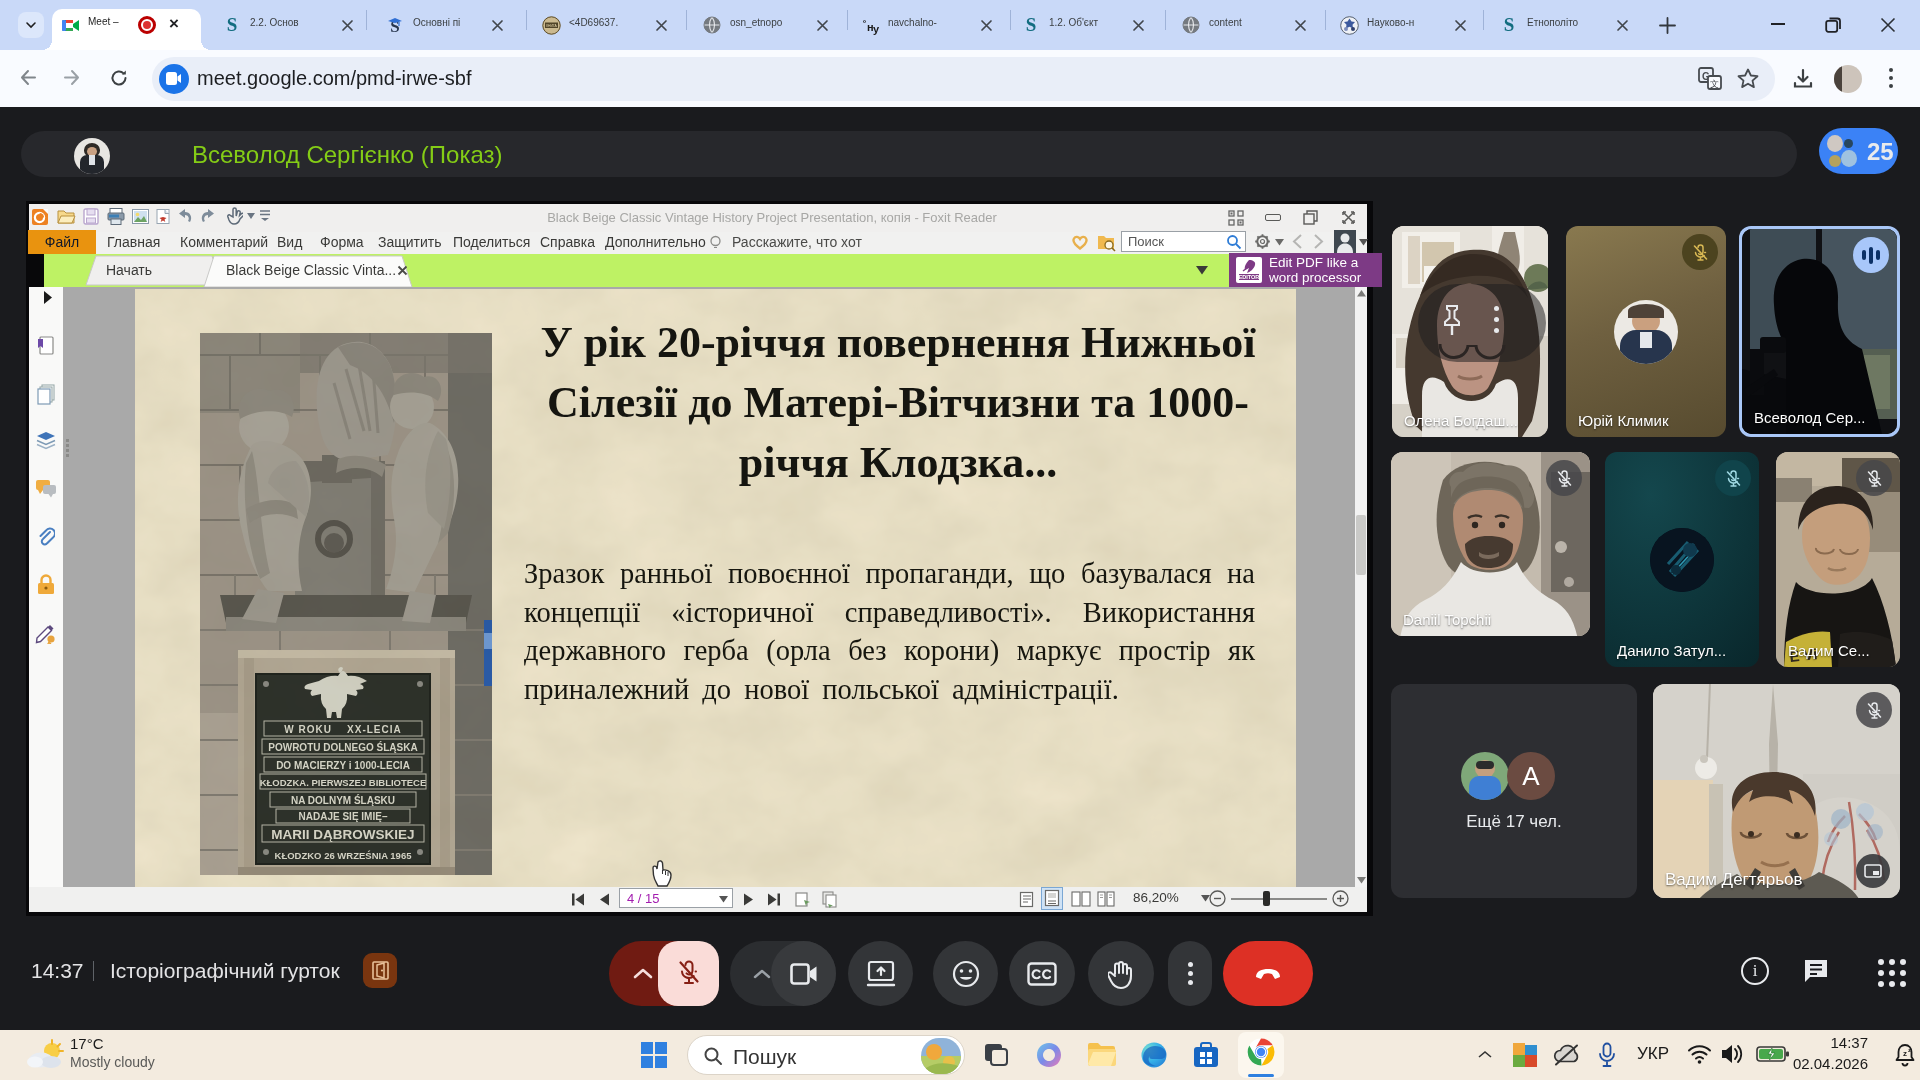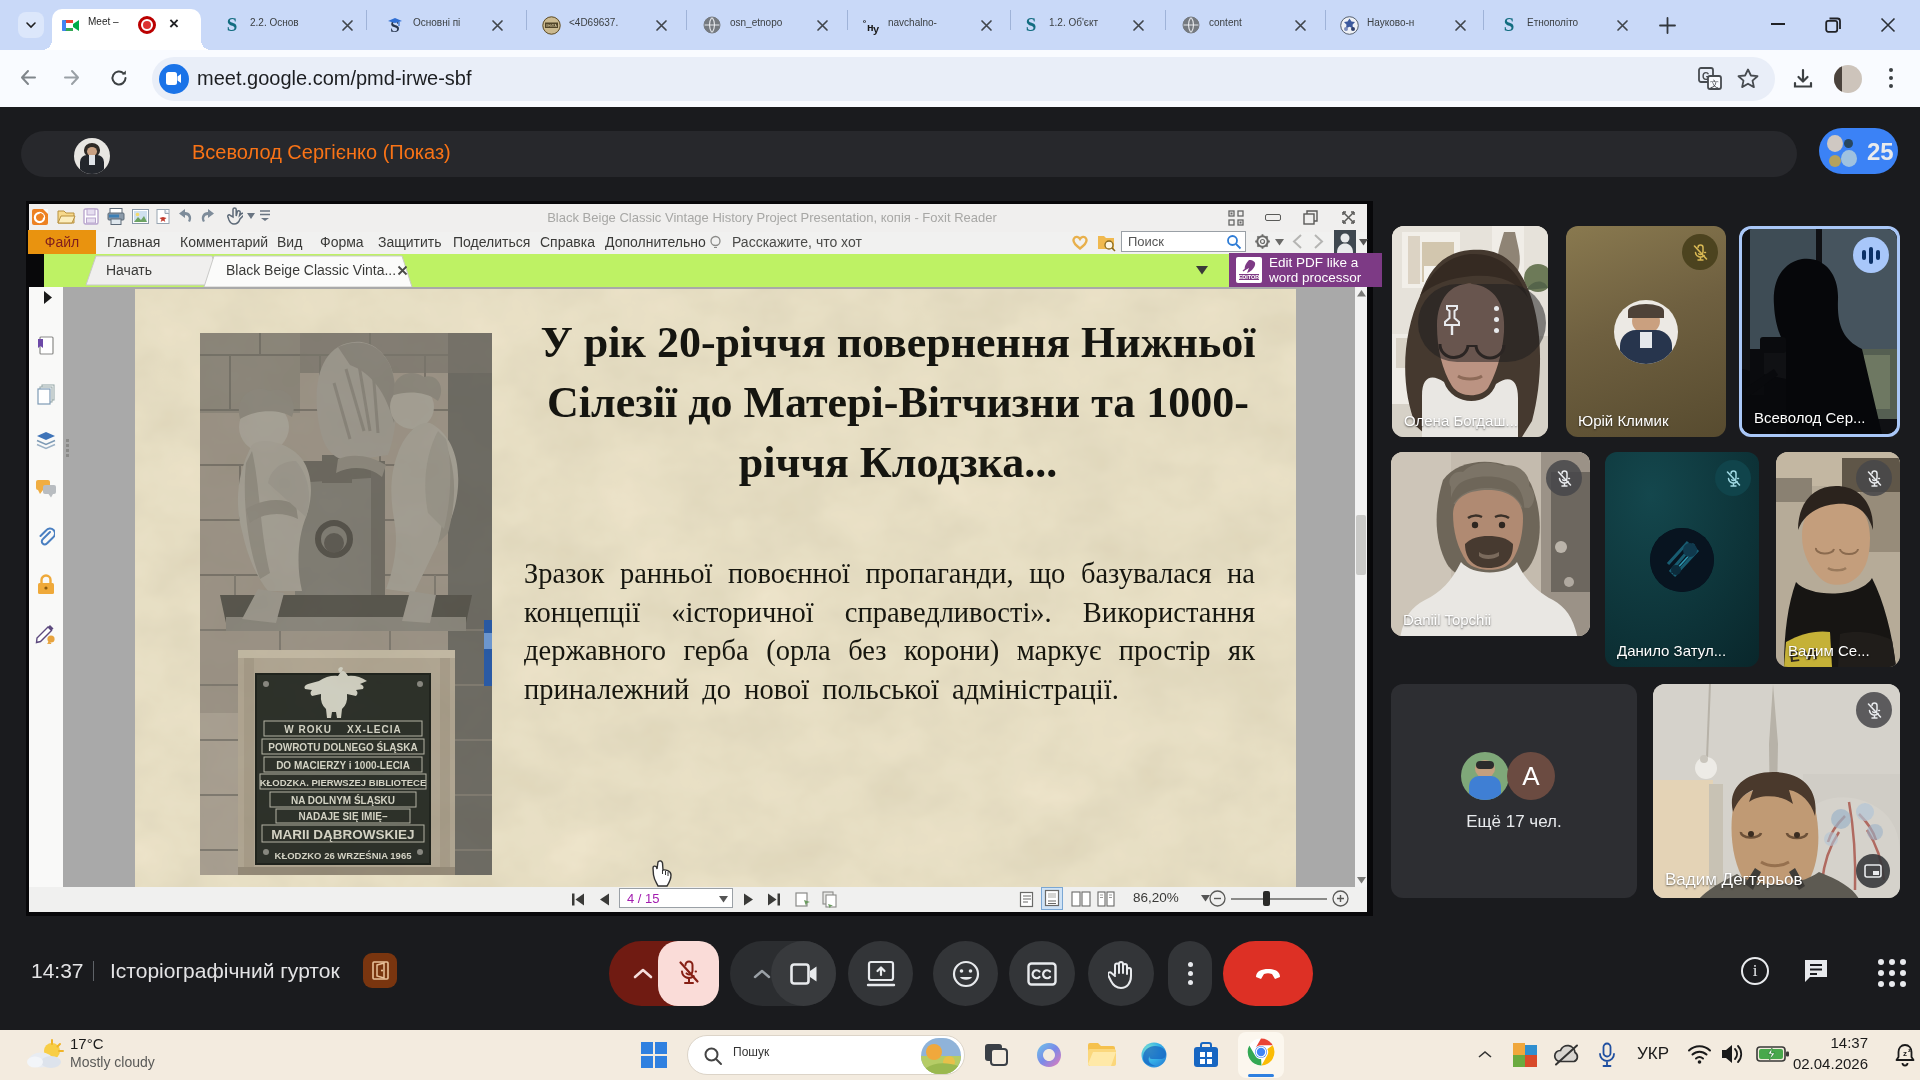--- a/index.html
+++ b/index.html
@@ -195,21 +195,21 @@
 </div>
 
 <div class="abs" id="meet"></div>
 <div class="abs" id="toppill">
   <div class="abs" style="left:53px;top:7px;width:36px;height:36px;border-radius:50%;background:#e8e6e2;overflow:hidden">
         <div class="abs" style="left:10px;top:5px;width:16px;height:14px;border-radius:50% 50% 45% 45%;background:#2e2a26"></div>
         <div class="abs" style="left:13px;top:9px;width:10px;height:9px;border-radius:50%;background:#c9a183"></div>
         <div class="abs" style="left:6px;top:17px;width:24px;height:19px;border-radius:7px 7px 0 0;background:#23262c"></div>
         <div class="abs" style="left:15px;top:17px;width:6px;height:10px;background:#dfe3e8"></div>
       </div>
-  <div class="abs" style="left:171px;top:10px;font-size:20px;color:#f97316">Всеволод Сергієнко (Показ)</div>
+  <div class="abs" style="left:171px;top:10px;font-size:24px;color:#84cc16">Всеволод Сергієнко (Показ)</div>
 </div>
 <div class="abs" id="countpill">
   <div class="abs" style="left:8px;top:7px;width:16px;height:17px;border-radius:50%;background:#cfc8c2"></div>
   <div class="abs" style="left:25px;top:11px;width:9px;height:9px;border-radius:50%;background:#27465e"></div>
   <div class="abs" style="left:10px;top:27px;width:12px;height:12px;border-radius:50%;background:#b5a25c"></div>
   <div class="abs" style="left:22px;top:22px;width:16px;height:17px;border-radius:50%;background:#9fc2e0"></div>
   <div class="abs" style="left:48px;top:10px;font-size:24px;font-weight:bold;color:#e9eaec">25</div>
 </div>
 
 <div class="tile" style="left:1392px;top:226px;width:156px;height:211px;background:#cfc9bf">
@@ -531,21 +531,21 @@
     <svg class="abs" style="left:1274px;top:6px" width="15" height="15" viewBox="0 0 15 15">
         <rect x="1" y="4" width="10" height="10" fill="none" stroke="#5a5a58" stroke-width="1.4"></rect>
         <path d="M4 4V1h10v10h-3" fill="none" stroke="#5a5a58" stroke-width="1.4"></path>
       </svg>
     <svg class="abs" style="left:1312px;top:6px" width="15" height="15" viewBox="0 0 15 15">
         <path d="M2 2l11 11M13 2L2 13" stroke="#5a5a58" stroke-width="1.5"></path>
         <path d="M2 2l3 0M2 2l0 3M13 2l-3 0M13 2l0 3M2 13l3 0M2 13l0-3M13 13l-3 0M13 13l0-3" stroke="#5a5a58" stroke-width="1.5"></path>
       </svg>
   </div>
   <div class="abs" id="fxmenu">
-    <div class="abs" style="left:-1px;top:-2px;width:68px;height:24px;background:#e9930f;color:#7f1d1d;font-size:14px;display:flex;align-items:center;justify-content:center">Файл</div>
+    <div class="abs" style="left:-1px;top:-2px;width:68px;height:24px;background:#e9930f;color:#0f172a;font-size:14px;display:flex;align-items:center;justify-content:center">Файл</div>
     <div class="abs fxm" style="left:78px">Главная</div>
     <div class="abs fxm" style="left:151px">Комментарий</div>
     <div class="abs fxm" style="left:248px">Вид</div>
     <div class="abs fxm" style="left:291px">Форма</div>
     <div class="abs fxm" style="left:349px">Защитить</div>
     <div class="abs fxm" style="left:424px">Поделиться</div>
     <div class="abs fxm" style="left:511px">Справка</div>
     <div class="abs fxm" style="left:576px">Дополнительно</div>
     <svg class="abs" style="left:680px;top:3px" width="13" height="16" viewBox="0 0 13 16">
         <circle cx="6.5" cy="6" r="4.5" fill="none" stroke="#8a8a88" stroke-width="1.3"></circle>
@@ -847,21 +847,21 @@
       <rect x="0" y="0" width="12" height="12" fill="#2f80e0"></rect>
       <rect x="14" y="0" width="12" height="12" fill="#2f80e0"></rect>
       <rect x="0" y="14" width="12" height="12" fill="#2f80e0"></rect>
       <rect x="14" y="14" width="12" height="12" fill="#2f80e0"></rect>
     </svg>
   <div class="abs" style="left:687px;top:5px;width:278px;height:40px;background:#fff;border:1px solid #dcd4c8;border-radius:20px">
     <svg class="abs" style="left:15px;top:10px" width="20" height="20" viewBox="0 0 20 20">
         <circle cx="8.5" cy="8.5" r="6" fill="none" stroke="#444" stroke-width="2"></circle>
         <path d="M13 13l5 5" stroke="#444" stroke-width="2" stroke-linecap="round"></path>
       </svg>
-    <div class="abs" style="left:45px;top:9px;font-size:12px;color:#333">Пошук</div>
+    <div class="abs" style="left:45px;top:9px;font-size:21px;color:#333">Пошук</div>
     <div class="abs" style="left:233px;top:2px;width:40px;height:36px;border-radius:18px;overflow:hidden"><svg width="40" height="36">
           <rect width="40" height="36" fill="#8fb3d9"></rect>
           <rect y="18" width="40" height="18" fill="#b5cc66"></rect>
           <circle cx="13" cy="14" r="8" fill="#f0a83c"></circle>
           <circle cx="28" cy="24" r="6" fill="#e8c04a"></circle>
           <path d="M5 30c8-6 22-6 32-2l0 8-32 0z" fill="#9ab84f"></path>
         </svg></div>
   </div>
   <svg class="abs" style="left:982px;top:11px" width="28" height="28" viewBox="0 0 28 28">
       <rect x="3" y="3" width="17" height="17" rx="3" fill="#3a3f46"></rect>

